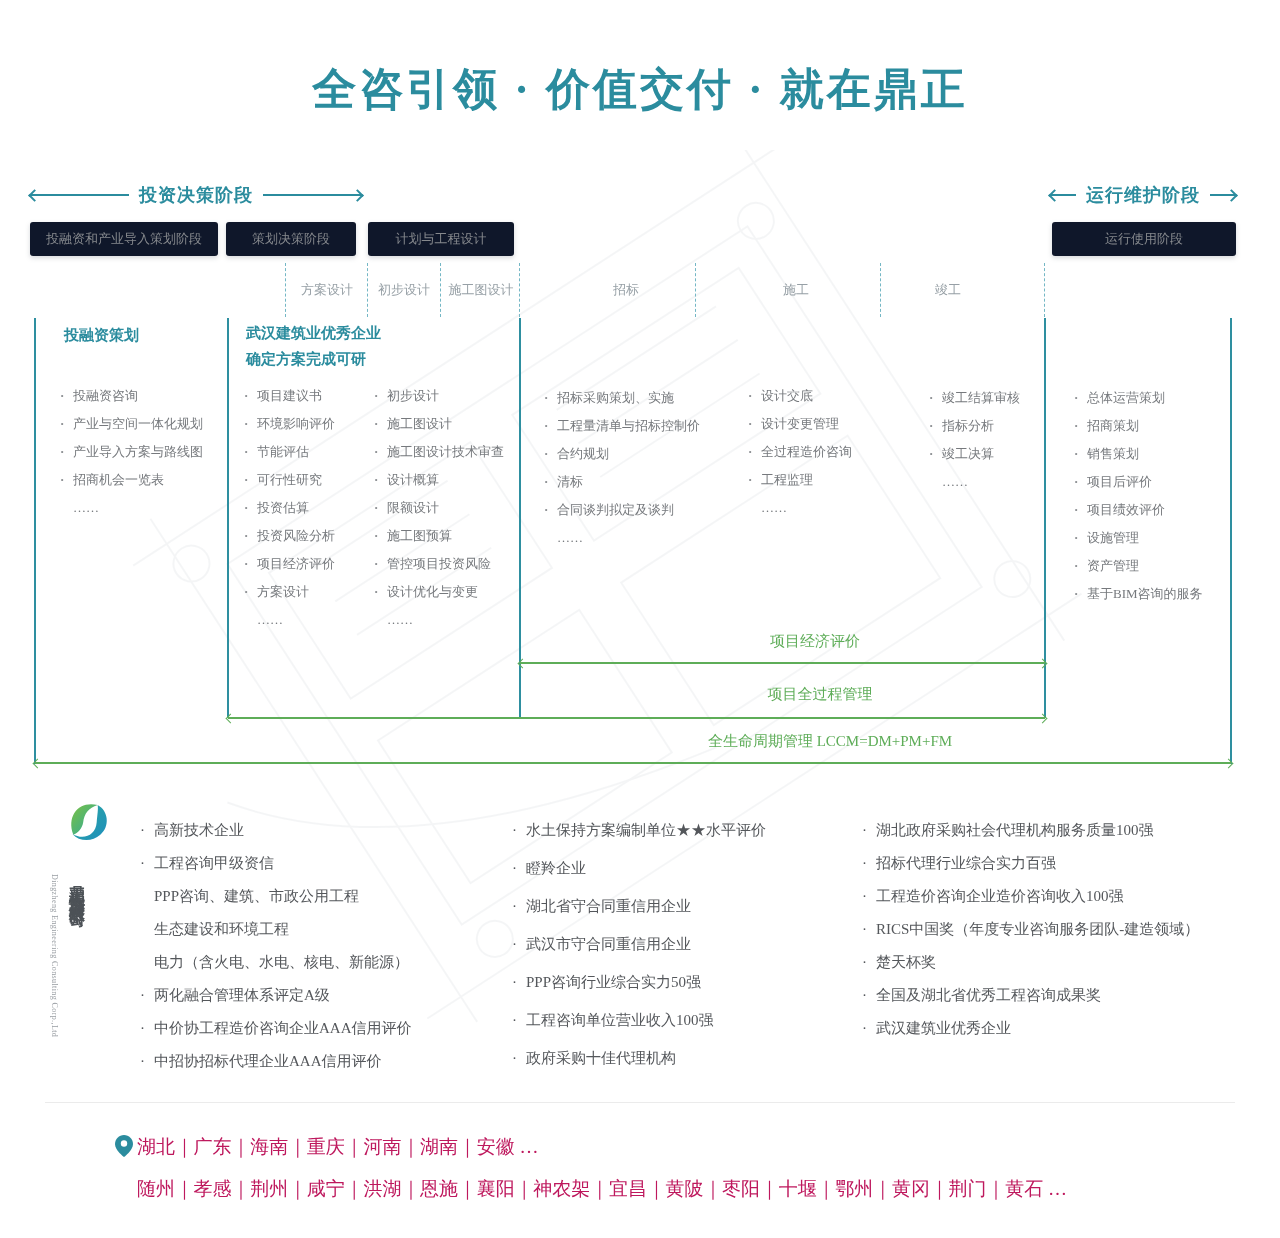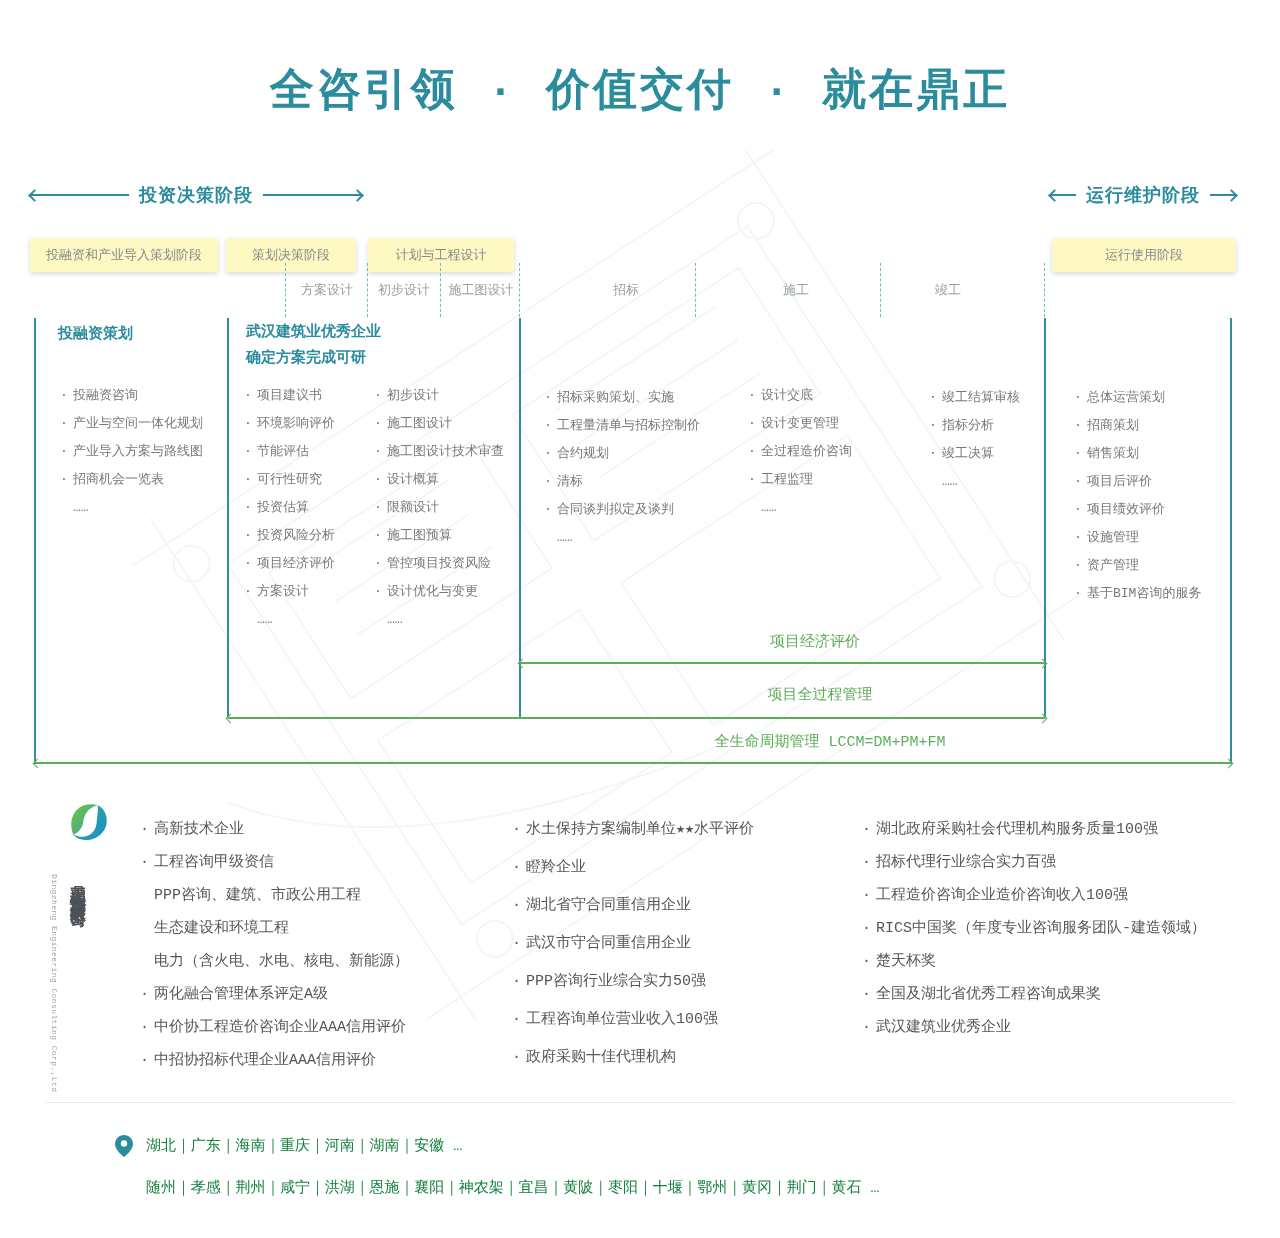--- a/index.html
+++ b/index.html
@@ -1,38 +1,38 @@
 <!DOCTYPE html>
 <html><head>
 <meta charset="utf-8">
 <style>
   * { margin:0; padding:0; box-sizing:border-box; }
   html,body { background:#ffffff; }
   .page {
     position:relative; width:1280px; height:1238px; margin:0 auto;
     background:#ffffff; overflow:hidden;
-    font-family:Liberation Mono, monospace;
+    font-family:Liberation Serif, serif;
   }
   
   .wm { position:absolute; left:0; top:150px; width:1280px; height:1000px; opacity:.05; pointer-events:none; }
 
   .title {
     position:absolute; top:60px; left:0; width:1280px; text-align:center;
     font-size:44px; font-weight:900; color:#2b8c9e; letter-spacing:3px; white-space:nowrap;
   }
 
   .phase { position:absolute; top:184px; height:22px; display:flex; align-items:center; color:#2b8c9e; }
   .phase .line { flex:1; height:2px; background:#2b8c9e; }
   .phase .label { margin:0 10px; font-size:18px; font-weight:800; white-space:nowrap; letter-spacing:1px; }
   .chev { width:9px; height:9px; flex:none; border:0 solid #2b8c9e; }
   .chev.l { border-top-width:2px; border-left-width:2px; transform:rotate(-45deg); margin-right:-8px; }
   .chev.r { border-top-width:2px; border-right-width:2px; transform:rotate(45deg); margin-left:-8px; }
 
   .sbox {
-    position:absolute; top:238px; height:34px; background:#fef9c3; border-radius:3px;
+    position:absolute; top:222px; height:34px; background:#0f172a; border-radius:3px;
     box-shadow:0 2px 5px rgba(110,120,130,.28); color:#86898d; font-size:13px;
     display:flex; align-items:center; justify-content:center; white-space:nowrap;
   }
   .sb1 { left:30px;  width:188px; }
   .sb2 { left:226px; width:130px; }
   .sb3 { left:368px; width:146px; }
   .sb4 { left:521px; width:520px; }
   .sb5 { left:1052px;width:184px; }
 
   .sub { position:absolute; top:281px; font-size:13px; color:#97a0a6; transform:translateX(-50%); white-space:nowrap; }
@@ -58,21 +58,21 @@
   .vname-en { position:absolute; left:50px; top:874px; writing-mode:vertical-rl;
            font-size:8px; color:#989da2; letter-spacing:.4px; }
 
   .ach-list { position:absolute; }
   .ach-list .li { display:flex; font-size:15px; line-height:20px; color:#54575b; margin-bottom:13px; white-space:nowrap; }
   .ach-list.wide .li { margin-bottom:18px; }
   .ach-list .dot { width:14px; flex:none; color:#54575b; }
 
   .divider { position:absolute; left:45px; top:1102px; width:1190px; border-top:1px solid #ebebeb; }
   .pin { position:absolute; left:114px; top:1134px; }
-  .floc { position:absolute; left:146px; font-size:15px; line-height:22px; color:#15803d; white-space:nowrap; }
+  .floc { position:absolute; left:137px; font-size:19px; line-height:22px; color:#be185d; white-space:nowrap; }
   .floc.l1 { top:1136px; }
   .floc.l2 { top:1178px; }
 </style>
 </head>
 <body>
 
 <div class="page">
 
   <svg class="wm" viewBox="0 0 1280 1000">
     <g transform="rotate(-33 640 480)" fill="none" stroke="#44586a" stroke-width="2">
@@ -127,21 +127,21 @@
   <div class="sub" style="left:607px;margin-left:19px;">招标</div>
   <div class="sub" style="left:796px;">施工</div>
   <div class="sub" style="left:948px;">竣工</div>
 
   <div class="vline" style="left:34px;top:318px;height:446px;"></div>
   <div class="vline" style="left:227px;top:318px;height:400px;"></div>
   <div class="vline" style="left:519px;top:318px;height:400px;"></div>
   <div class="vline" style="left:1044px;top:318px;height:400px;"></div>
   <div class="vline" style="left:1230px;top:318px;height:446px;"></div>
 
-  <div class="colhead" style="left:58px;top:322px;">投融资策划</div>
+  <div class="colhead" style="left:64px;top:322px;">投融资策划</div>
   <div class="colhead" style="left:246px;top:320px;">
     <div>武汉建筑业优秀企业</div>
     <div>确定方案完成可研</div>
   </div>
 
   <div class="col-list" style="left:60px;top:388px;">
       <div class="li">
         <span class="dot">·</span>
         <span class="txt">投融资咨询</span>
       </div>

